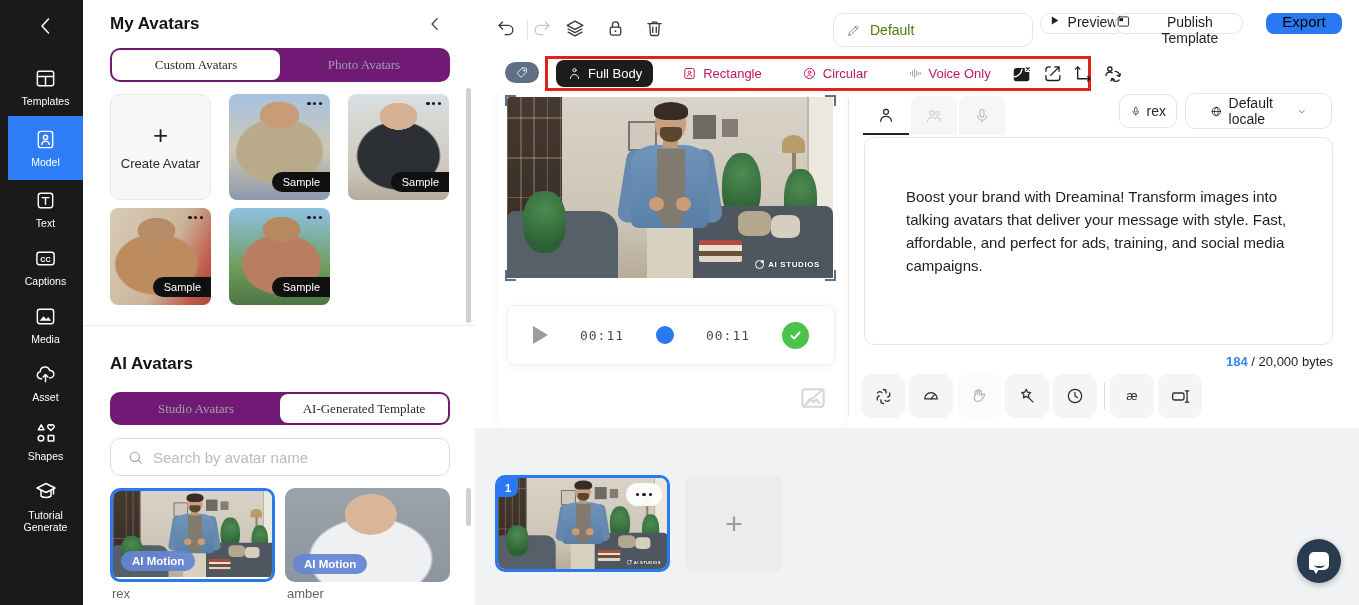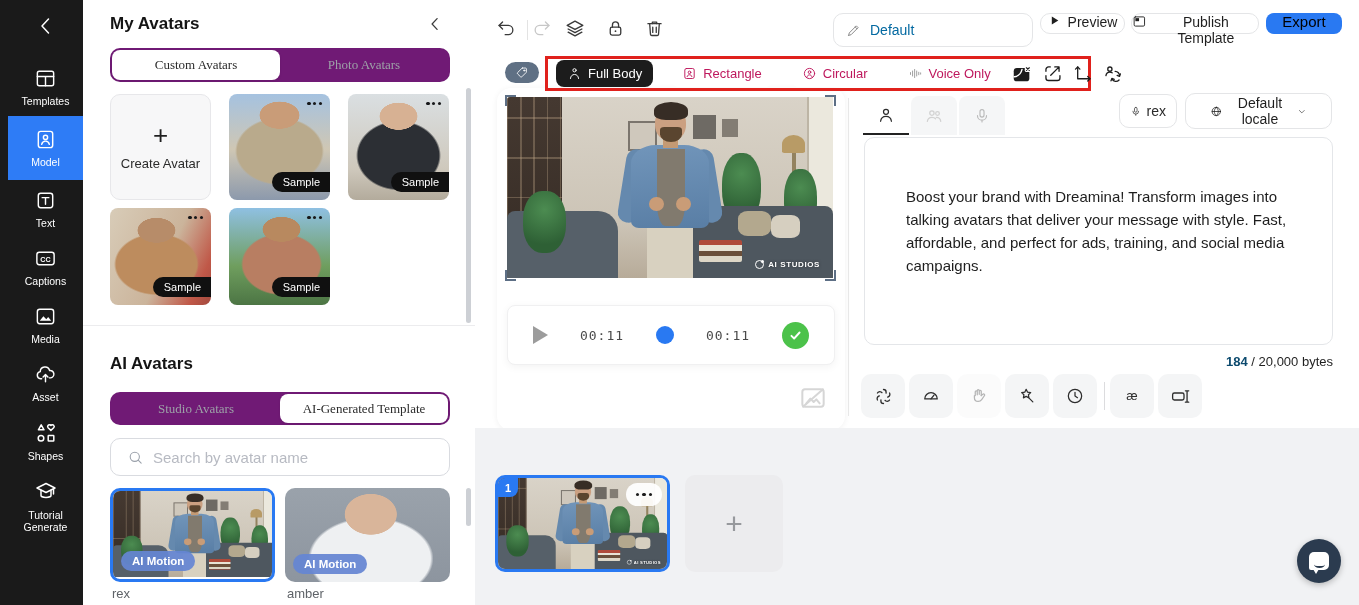--- a/index.html
+++ b/index.html
@@ -60,24 +60,24 @@
   .scrollthumb { position:absolute; width:5px; border-radius:3px; background:#cdd0d5; right:4px; }
 
   
   .main { position:absolute; left:475px; top:0; width:884px; height:605px; background:#fff; }
 
   
   .tb-ic { position:absolute; top:18px; color:#3a3a3a; cursor:pointer; }
   .tb-divider { position:absolute; top:20px; width:1px; height:20px; background:#e3e3e3; }
   .chip { position:absolute; display:flex; align-items:center; background:#fff; border:1px solid #e4e5e7; border-radius:10px; cursor:pointer; }
   .default-chip { left:358px; top:13px; width:200px; height:34px; padding:0 12px; gap:8px; color:#8a8a8a; }
-  .default-chip .txt { font-size:14px; color:#0369a1; }
+  .default-chip .txt { font-size:14px; color:#4d7c0f; }
   .btn { position:absolute; top:13px; height:21px; display:flex; align-items:flex-start; justify-content:center; gap:7px; border:1px solid #e4e5e7; border-radius:10px; background:#fff; font-size:14px; color:#1f1f1f; cursor:pointer; }
   .btn.preview { left:565px; width:85px; }
-  .btn.publish { left:656px; width:128px; }
+  .btn.publish { left:640px; width:128px; }
   .btn.export { left:791px; width:76px; border:none; background:#2979f2; color:#000000; font-size:15px; border-radius:8px; }
 
   
   .tag-pill { position:absolute; left:30px; top:62px; width:34px; height:21px; background:#5f7084; border-radius:12px; display:flex; align-items:center; justify-content:center; color:#fff; cursor:pointer; }
   .modebar { position:absolute; left:70px; top:56px; width:546px; height:35px; border:3px solid #e0211c; display:flex; align-items:center; padding:0 8px; gap:9px; background:transparent; z-index:3; }
   .mode-pill { height:27px; display:flex; align-items:center; gap:6px; padding:0 11px; border-radius:8px; font-size:13px; color:#be185d; background:#fff; cursor:pointer; white-space:nowrap; }
   .mode-pill.on { background:#1c1c1c; color:#fff; }
   .mode-sep { width:1px; height:18px; background:#ececec; }
   .mb-icon { color:#1d1d1d; cursor:pointer; display:flex; align-items:center; justify-content:center; width:28px; height:28px; }
 
@@ -137,25 +137,25 @@
   .checkcircle { width:27px; height:27px; border-radius:50%; background:#4cc24a; display:flex; align-items:center; justify-content:center; cursor:pointer; }
   .hiddenbg-btn { position:absolute; left:300px; top:294px; color:#d6d6d6; cursor:pointer; }
 
   .vdivider { position:absolute; left:373px; top:98px; height:318px; width:1px; background:#e8e8e8; }
 
   
   .vtab { position:absolute; top:96px; width:46px; height:39px; display:flex; align-items:center; justify-content:center; cursor:pointer; }
   .vtab.active { border-bottom:2px solid #222; color:#2b2b2b; }
   .vtab.dis { background:#f5f6f7; border-radius:8px 8px 0 0; }
   .voice-chip { left:644px; top:94px; width:58px; height:34px; padding:0 10px; gap:5px; color:#2b2b2b; font-size:14px; }
-  .locale-chip { left:710px; top:93px; width:147px; height:36px; padding:0 24px; gap:6px; color:#1f1f1f; font-size:14px;text-align:center; }
+  .locale-chip { left:710px; top:93px; width:147px; height:36px; padding:0 24px; gap:6px; color:#1f1f1f; font-size:14px; }
   .scriptbox { position:absolute; left:389px; top:137px; width:469px; height:208px; border:1px solid #e4e6e9; border-radius:10px; background:#fff; }
   .scripttext { padding:47px 38px 0 41px; font-size:15px; line-height:23px; color:#1e1e1e; outline:none; }
   .counter { position:absolute; left:389px; top:354px; width:469px; text-align:right; font-size:13px; color:#1f1f1f; }
-  .counter b { color:#0c4a6e; font-weight:bold;margin-left:21px; }
+  .counter b { color:#3b82f6; font-weight:bold;margin-left:21px; }
   .iconrow-btn { position:absolute; top:374px; width:44px; height:44px; border-radius:10px; background:#f4f5f6; display:flex; align-items:center; justify-content:center; color:#2d2d2d; cursor:pointer; }
   .iconrow-btn.dis { opacity:.35; }
   .iconrow-sep { position:absolute; top:382px; left:629px; width:1px; height:28px; background:#dcdcde; }
 
   
   .bstrip { position:absolute; left:0; right:0; top:428px; bottom:0; background:#f1f2f4; }
   .scene-thumb { position:absolute; left:20px; top:47px; width:175px; height:97px; border:3px solid #2979f2; border-radius:10px; background:#fff; overflow:hidden; cursor:pointer; }
   .scene-clone { position:absolute; left:0; top:0; overflow:hidden; width:100%; height:100%; }
   .scene-num { position:absolute; left:0; top:0; width:20px; height:19px; background:#2979f2; color:#fff; font-size:11px; font-weight:bold; display:flex; align-items:center; justify-content:center; border-radius:5px 0 8px 0; z-index:3; }
   .thumb-dots { position:absolute; top:5px; right:5px; width:36px; height:23px; background:rgba(255,255,255,.93); border-radius:12px; display:flex; align-items:center; justify-content:center; gap:3px; z-index:3; cursor:pointer; }

